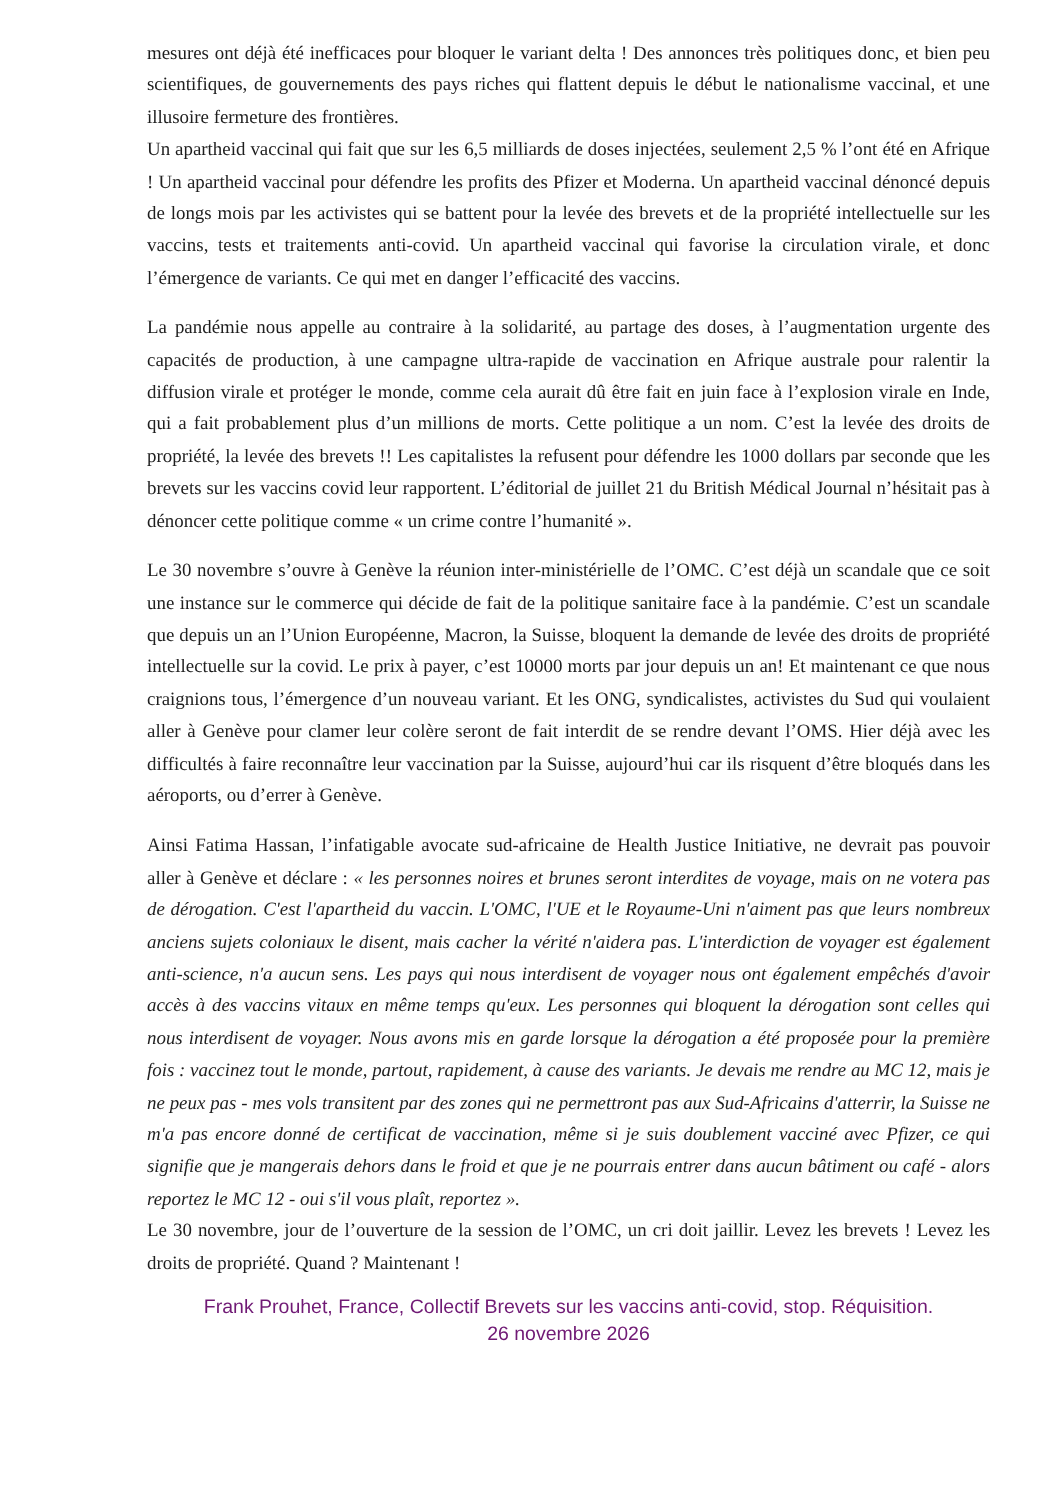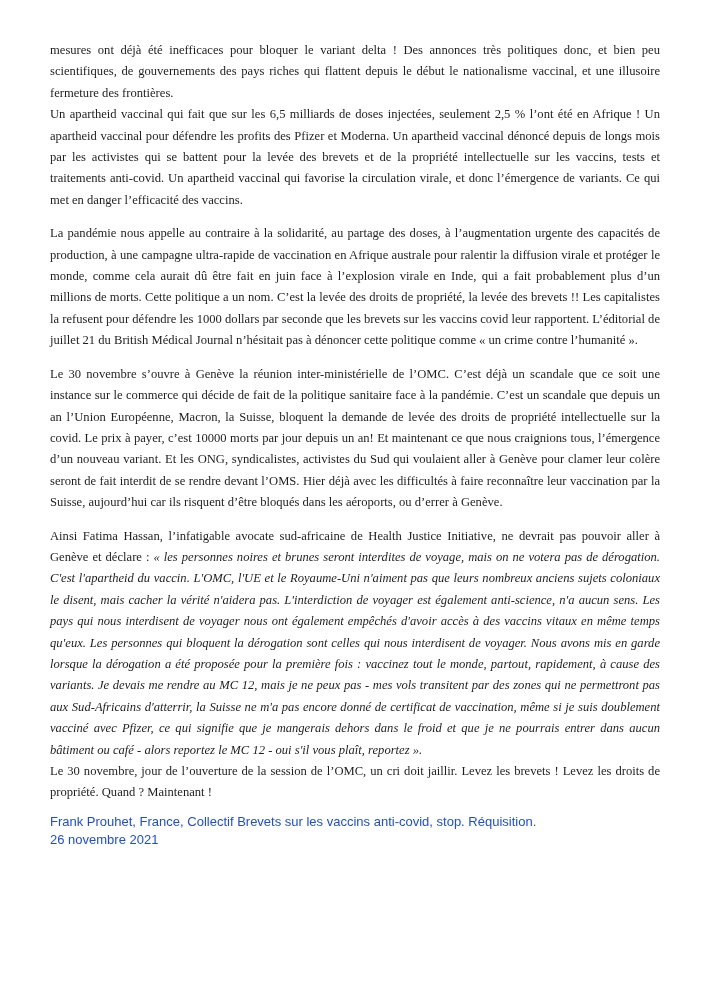--- a/index.html
+++ b/index.html
@@ -9,44 +9,45 @@
   }
   body {
     width: 708px;
     height: 1000px;
     overflow: hidden;
     position: relative;
   }
   .page {
     position: absolute;
     inset: 0;
-    padding: 40px 48px 0 50px;
+    padding: 25px 48px 0 50px;
     box-sizing: border-box;
     font-family: "Liberation Serif", "DejaVu Serif", serif;
     font-size: 12.6px;
     line-height: 21.4px;
     color: #1e1e1e;
     text-align: justify;
+    margin-left: 48px;
   }
   .para {
     margin: 0;
     padding: 0;
   }
   .para.spaced {
     margin-bottom: 12px;
   }
   .run-bold { font-weight: normal; font-style: normal; }
   .run-italic { font-style: italic; font-weight: normal; }
   .signature {
     margin-top: 9px;
     font-family: "Liberation Sans", sans-serif;
     font-size: 13px;
     line-height: 18px;
-    text-align: left;
-    color: #1d4ed8;
+    text-align: center;
+    color: #701a75;
   }
   .signature div { margin: 0; }
 </style>
 </head>
 <body>
 
 <main class="page">
 
   <p class="para"><span>mesures ont déjà été inefficaces pour bloquer le variant delta ! Des annonces très politiques donc, et bien peu scientifiques, de gouvernements des pays riches qui flattent depuis le début le nationalisme vaccinal, et une illusoire fermeture des frontières.</span></p>
 
@@ -56,16 +57,16 @@
   <p class="para spaced"><span>La pandémie nous appelle au contraire à la solidarité, au partage des doses, à l’augmentation urgente des capacités de production, à une campagne ultra-rapide de vaccination en Afrique australe pour ralentir la diffusion virale et protéger le monde, comme cela aurait dû être fait en juin face à l’explosion virale en Inde, qui a fait probablement plus d’un millions de morts. Cette politique a un nom. </span><b class="run-bold">C’est la levée des droits de propriété, la levée des brevets !!</b><span> Les capitalistes la refusent pour défendre les 1000 dollars par seconde que les brevets sur les vaccins covid leur rapportent. L’éditorial de juillet 21 du British Médical Journal n’hésitait pas à dénoncer cette politique comme « un crime contre l’humanité ».</span></p>
 
   <p class="para spaced"><span>Le 30 novembre s’ouvre à Genève la réunion inter-ministérielle de l’OMC</span><b class="run-bold">. C’est déjà un scandale que ce soit une instance sur le commerce qui décide de fait de la politique sanitaire face à la pandémie</b><span>. </span><b class="run-bold">C’est un scandale que depuis un an l’Union Européenne, Macron, la Suisse, bloquent la demande de levée des droits de propriété intellectuelle sur la covid</b><span>. Le prix à payer, c’est 10000 morts par jour depuis un an! Et maintenant ce que nous craignions tous, l’émergence d’un nouveau variant. Et les ONG, syndicalistes, activistes du Sud qui voulaient aller à Genève pour clamer leur colère seront de fait interdit de se rendre devant l’OMS. Hier déjà avec les difficultés à faire reconnaître leur vaccination par la Suisse, aujourd’hui car ils risquent d’être bloqués dans les aéroports, ou d’errer à Genève.</span></p>
 
   <p class="para"><span>Ainsi Fatima Hassan, l’infatigable avocate sud-africaine de Health Justice Initiative, ne devrait pas pouvoir aller à Genève et déclare : </span><i class="run-italic">« les personnes noires et brunes seront interdites de voyage, mais on ne votera pas de dérogation. C'est l'apartheid du vaccin. L'OMC, l'UE et le Royaume-Uni n'aiment pas que leurs nombreux anciens sujets coloniaux le disent, mais cacher la vérité n'aidera pas. L'interdiction de voyager est également anti-science, n'a aucun sens. Les pays qui nous interdisent de voyager nous ont également empêchés d'avoir accès à des vaccins vitaux en même temps qu'eux. Les personnes qui bloquent la dérogation sont celles qui nous interdisent de voyager. Nous avons mis en garde lorsque la dérogation a été proposée pour la première fois : vaccinez tout le monde, partout, rapidement, à cause des variants. Je devais me rendre au MC 12, mais je ne peux pas - mes vols transitent par des zones qui ne permettront pas aux Sud-Africains d'atterrir, la Suisse ne m'a pas encore donné de certificat de vaccination, même si je suis doublement vacciné avec Pfizer, ce qui signifie que je mangerais dehors dans le froid et que je ne pourrais entrer dans aucun bâtiment ou café - alors reportez le MC 12 - oui s'il vous plaît, reportez ».</i></p>
 
   <p class="para"><b class="run-bold">Le 30 novembre, jour de l’ouverture de la session de l’OMC, un cri doit jaillir. Levez les brevets ! Levez les droits de propriété. Quand ? Maintenant !</b></p>
 
   <div class="signature">
     <div>Frank Prouhet, France, Collectif Brevets sur les vaccins anti-covid, stop. Réquisition.</div>
-    <div>26 novembre 2021</div>
+    <div>26 novembre 2026</div>
   </div>
 
 </main>
 
 </body></html>

